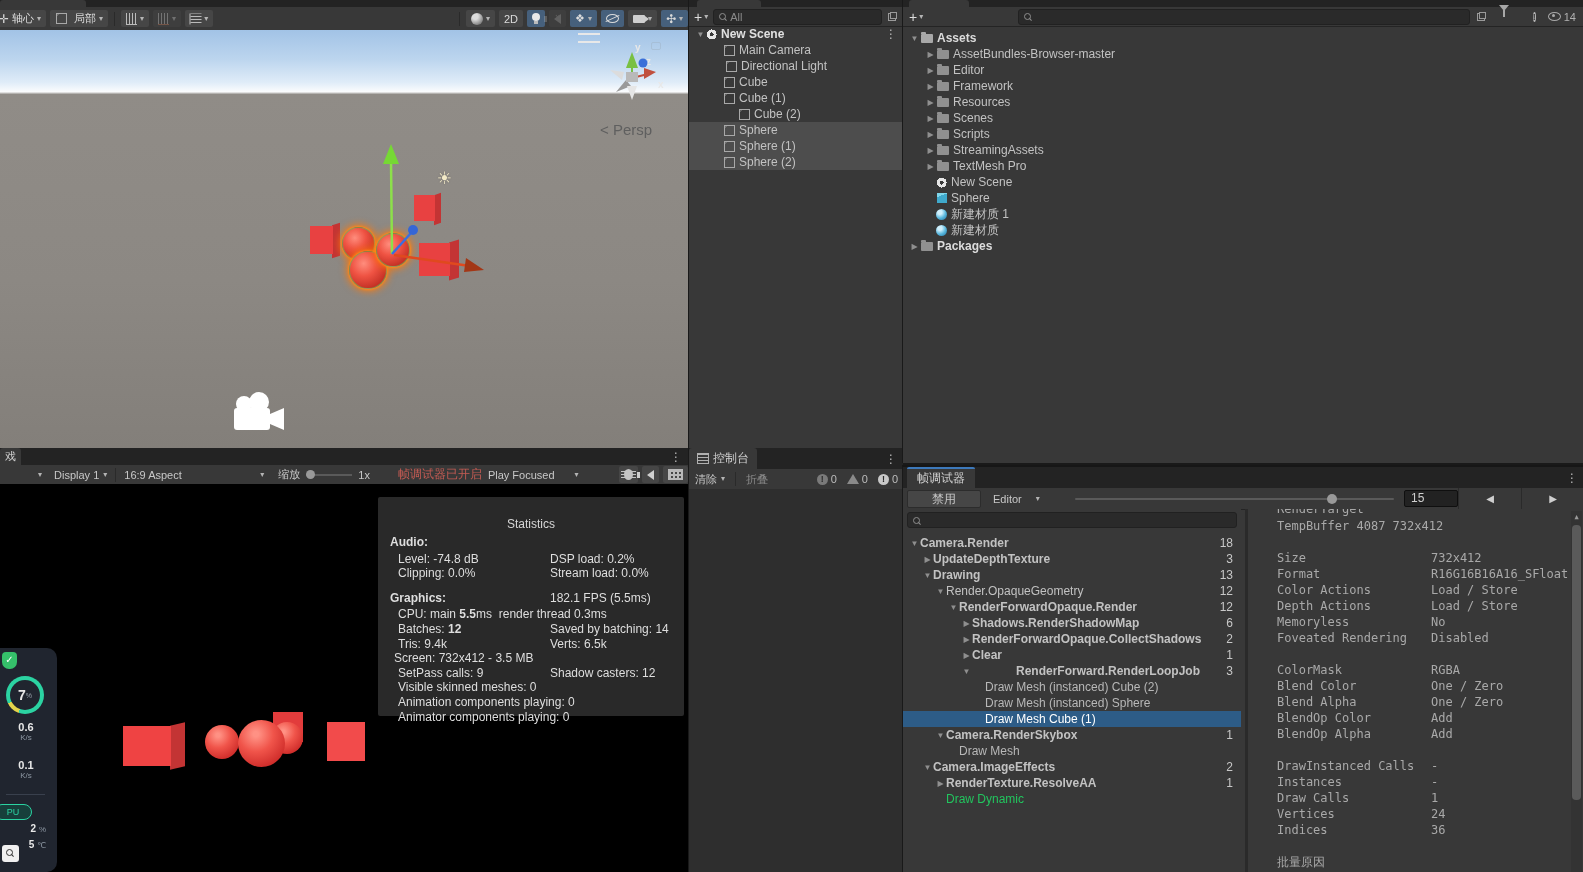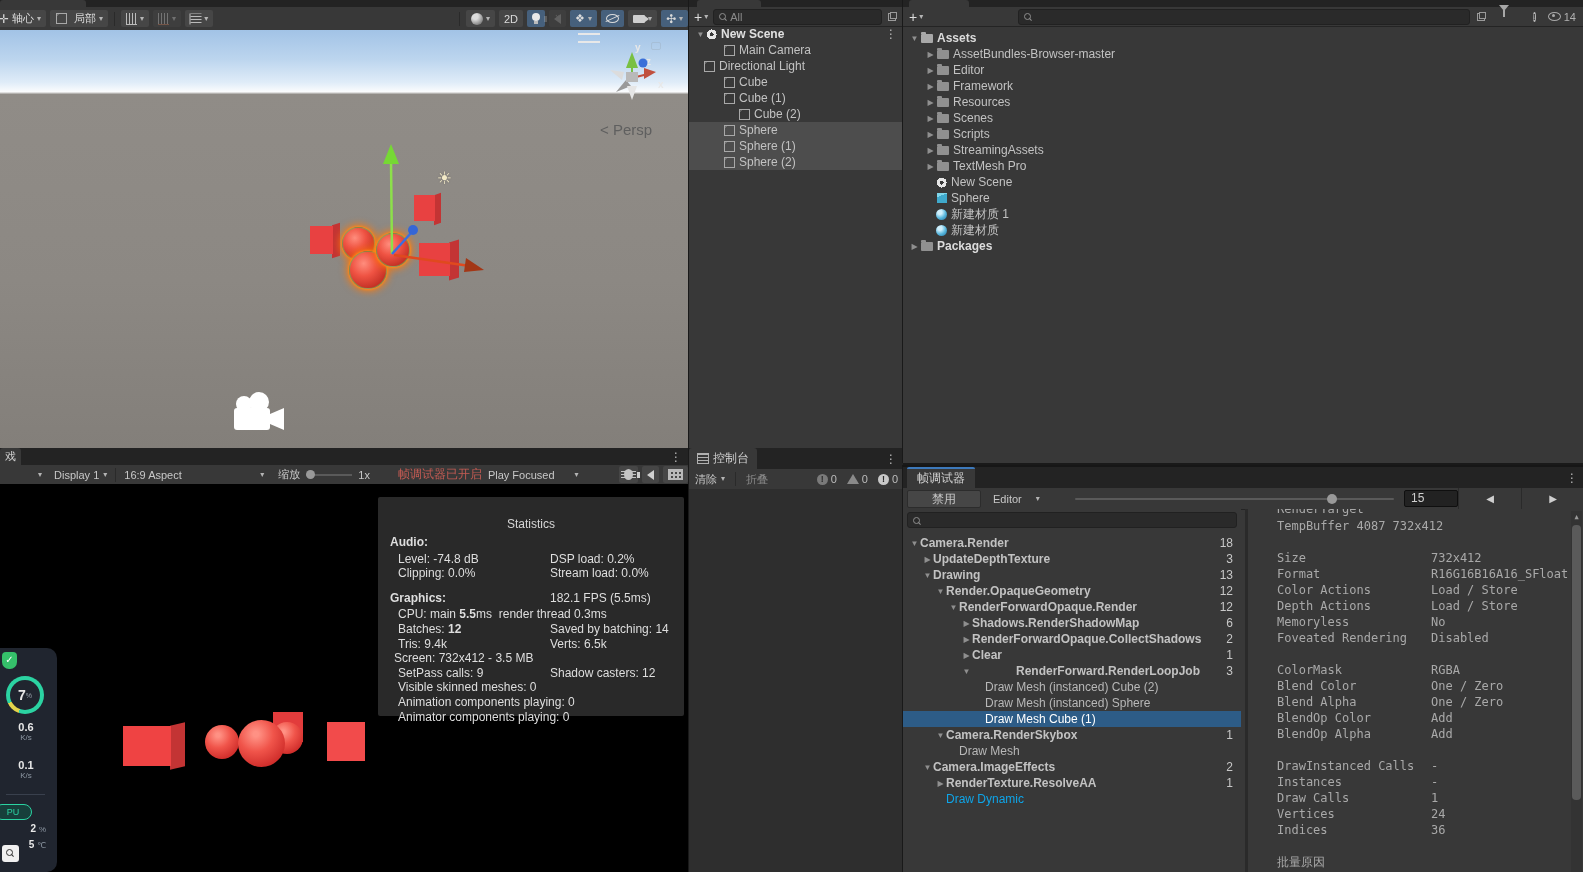--- a/index.html
+++ b/index.html
@@ -384,21 +384,21 @@
       <div class="treerow" style="padding-left: 6px;">
         <span class="arrowglyph">▼</span>
         <span class="i-scene"></span>
         <span style="font-weight: bold; color: rgb(224, 224, 224);">New Scene</span>
         <span class="kebab" style="margin-left: auto;">⋮</span>
       </div>
       <div class="treerow" style="padding-left: 34px;">
         <span class="i-wirecube"></span>
         <span>Main Camera</span>
       </div>
-      <div class="treerow" style="padding-left: 14px;">
+      <div class="treerow" style="padding-left: 36px;">
         <span class="i-wirecube"></span>
         <span>Directional Light</span>
       </div>
       <div class="treerow" style="padding-left: 34px;">
         <span class="i-wirecube"></span>
         <span>Cube</span>
       </div>
       <div class="treerow" style="padding-left: 34px;">
         <span class="i-wirecube"></span>
         <span>Cube (1)</span>
@@ -587,21 +587,21 @@
           <span style="font-weight: bold;">UpdateDepthTexture</span>
           <span class="dbcount">3</span>
         </div>
         <div class="treerow" style="padding-left: 19px;">
           <span class="arrowglyph">▼</span>
           <span style="font-weight: bold;">Drawing</span>
           <span class="dbcount">13</span>
         </div>
         <div class="treerow" style="padding-left: 32px;">
           <span class="arrowglyph">▼</span>
-          <span style="font-weight: bold;">Render.OpaqueGeometry</span>
+          <span style="font-weight: normal;">Render.OpaqueGeometry</span>
           <span class="dbcount">12</span>
         </div>
         <div class="treerow" style="padding-left: 45px;">
           <span class="arrowglyph">▼</span>
           <span style="font-weight: bold;">RenderForwardOpaque.Render</span>
           <span class="dbcount">12</span>
         </div>
         <div class="treerow" style="padding-left: 58px;">
           <span class="arrowglyph">▶</span>
           <span style="font-weight: bold;">Shadows.RenderShadowMap</span>
@@ -652,21 +652,21 @@
           <span style="font-weight: bold;">Camera.ImageEffects</span>
           <span class="dbcount">2</span>
         </div>
         <div class="treerow" style="padding-left: 32px;">
           <span class="arrowglyph">▶</span>
           <span style="font-weight: bold;">RenderTexture.ResolveAA</span>
           <span class="dbcount">1</span>
         </div>
         <div class="treerow" style="padding-left: 32px;">
           <span class="arrowglyph"></span>
-          <span style="color: #0ea5e9;">Draw Dynamic</span>
+          <span style="color: #22c55e;">Draw Dynamic</span>
           <span class="dbcount"></span>
         </div>
       </div>
   </div>
   <div id="fdbg-right">
     <div style="height:9px;overflow:hidden">
         <div class="fdrow" style="margin-top:-8px"><span class="lab">RenderTarget</span></div>
       </div>
     <div class="fdrow"><span class="lab">TempBuffer 4087 732x412</span></div>
     <div class="fdrow"></div>

